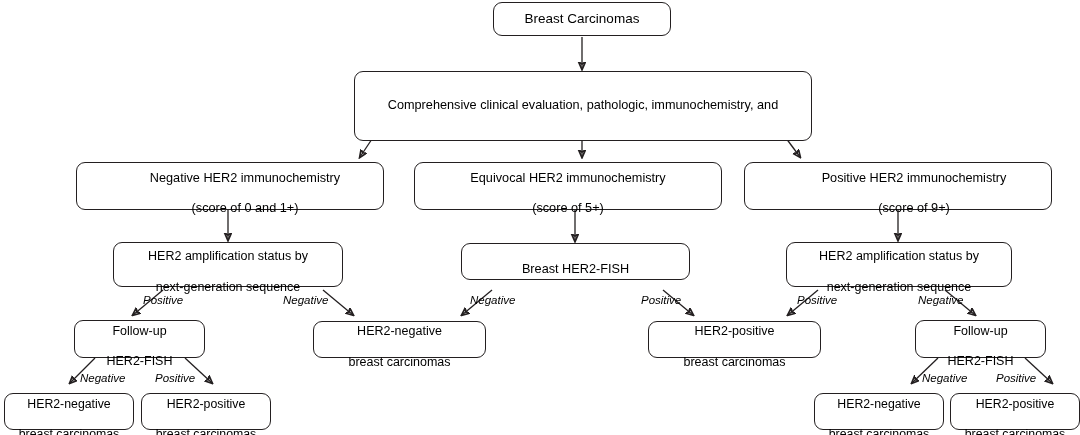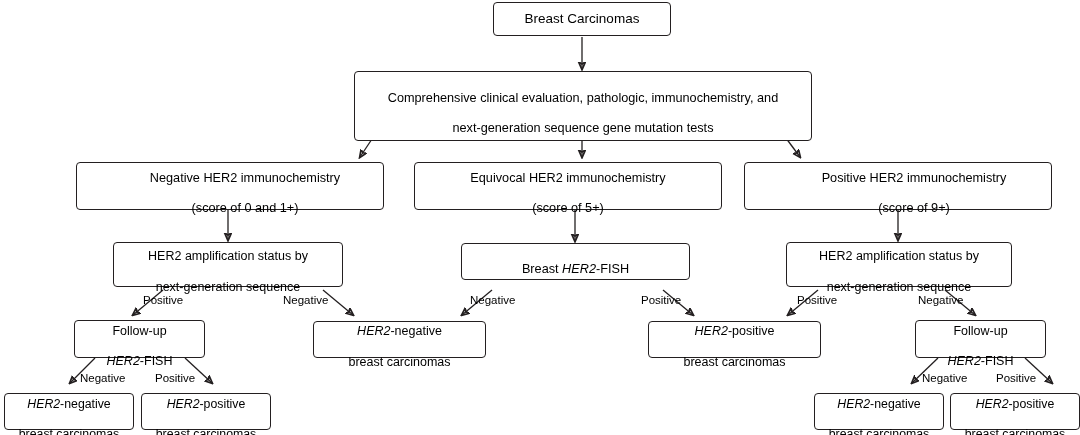--- a/index.html
+++ b/index.html
@@ -2,39 +2,40 @@
 <html><head>
 <meta charset="utf-8">
 <style>
   html,body{margin:0;padding:0;background:#ffffff;}
   body{font-family:"Liberation Sans", sans-serif;color:#000;}
   #canvas{position:relative;width:1080px;height:435px;background:#fff;overflow:hidden;}
   .node{
     position:absolute;
     box-sizing:border-box;
     border:1.6px solid #231f20;
-    border-radius:4px;
+    border-radius:9px;
     background:#fff;
     display:flex;
     align-items:center;
     justify-content:center;
     text-align:center;
     line-height:1.22;
     color:#000;
     font-family:"Liberation Sans", sans-serif;
   }
   .node .txt{padding:0 6px;white-space:pre-line;}
-  .it{font-style:italic;margin-top:26px;}
+  .it{margin-top:26px;}
   .edge-label{
     position:absolute;
     font-family:"Liberation Sans", sans-serif;
     font-size:11.5px;
     color:#000;
     white-space:nowrap;
     line-height:1;
+    font-style:italic;
   }
   svg.wires{position:absolute;left:0;top:0;width:1080px;height:435px;pointer-events:none;}
   svg.wires line, svg.wires path{stroke:#231f20;stroke-width:1.3px;fill:none;}
 </style>
 </head>
 <body>
 
 <div id="canvas">
 
   <svg class="wires" viewBox="0 0 1080 435">
@@ -70,21 +71,20 @@
     <line x1="1025" y1="358" x2="1052" y2="383" marker-end="url(#ah)"></line>
   </svg>
 
   <div class="node" style="left:493px;top:2px;width:178px;height:34px;font-size:13.5px;">
     <span class="txt">Breast Carcinomas</span>
   </div>
 
   <div class="node" style="left:354px;top:71px;width:458px;height:70px;font-size:12.7px;">
     <span class="txt">
       <span>Comprehensive clinical evaluation, pathologic, immunochemistry, and</span><br>
-      <span>next-generation sequence gene mutation tests</span>
     </span>
   </div>
 
   <div class="node" style="left:76px;top:162px;width:308px;height:48px;font-size:12.7px;padding-left:30px;">
     <span class="txt">
       <span>Negative HER2 immunochemistry</span><br>
       <span>(score of 0 and 1+)</span>
     </span>
   </div>
 

